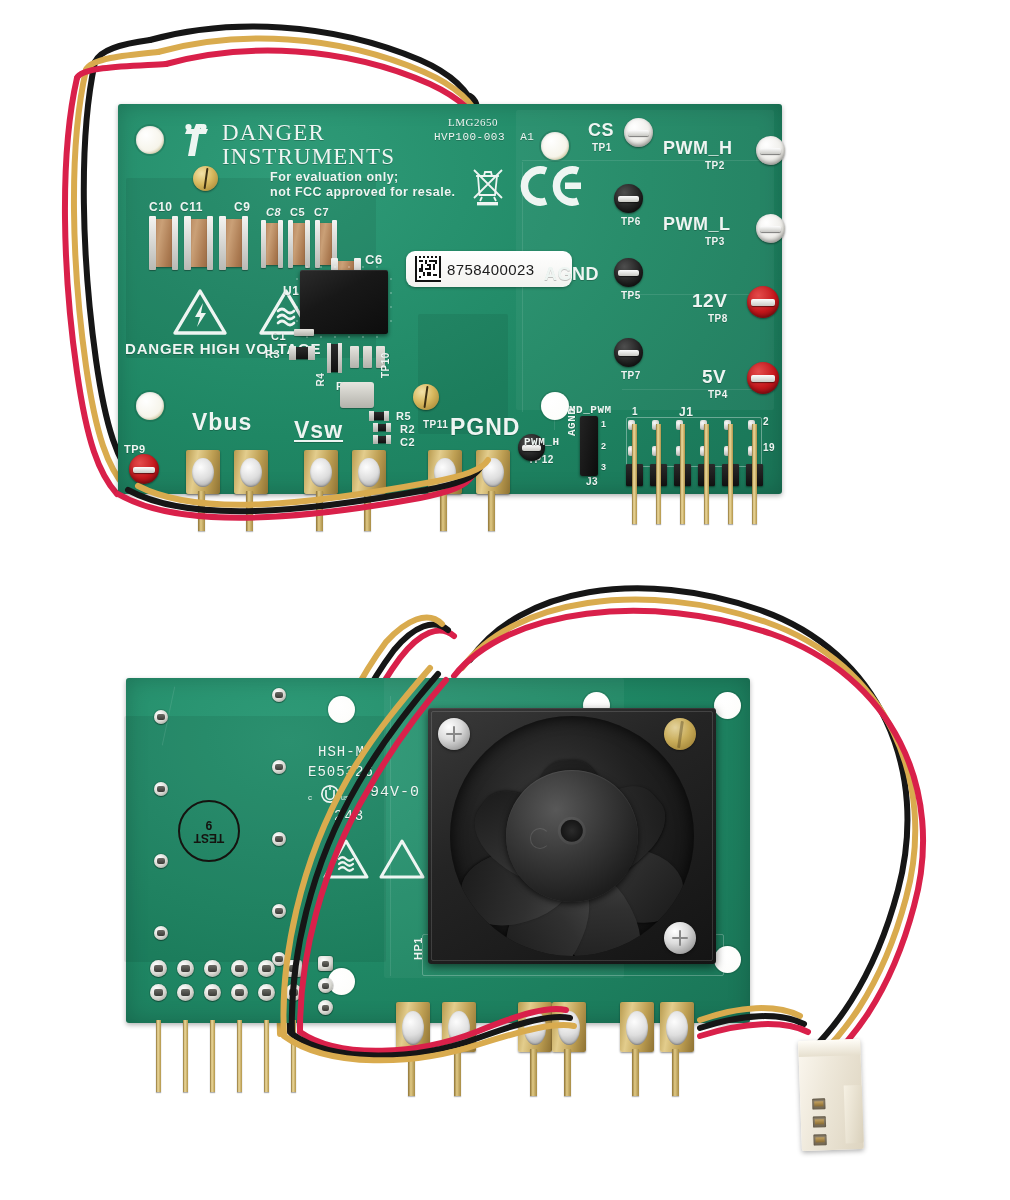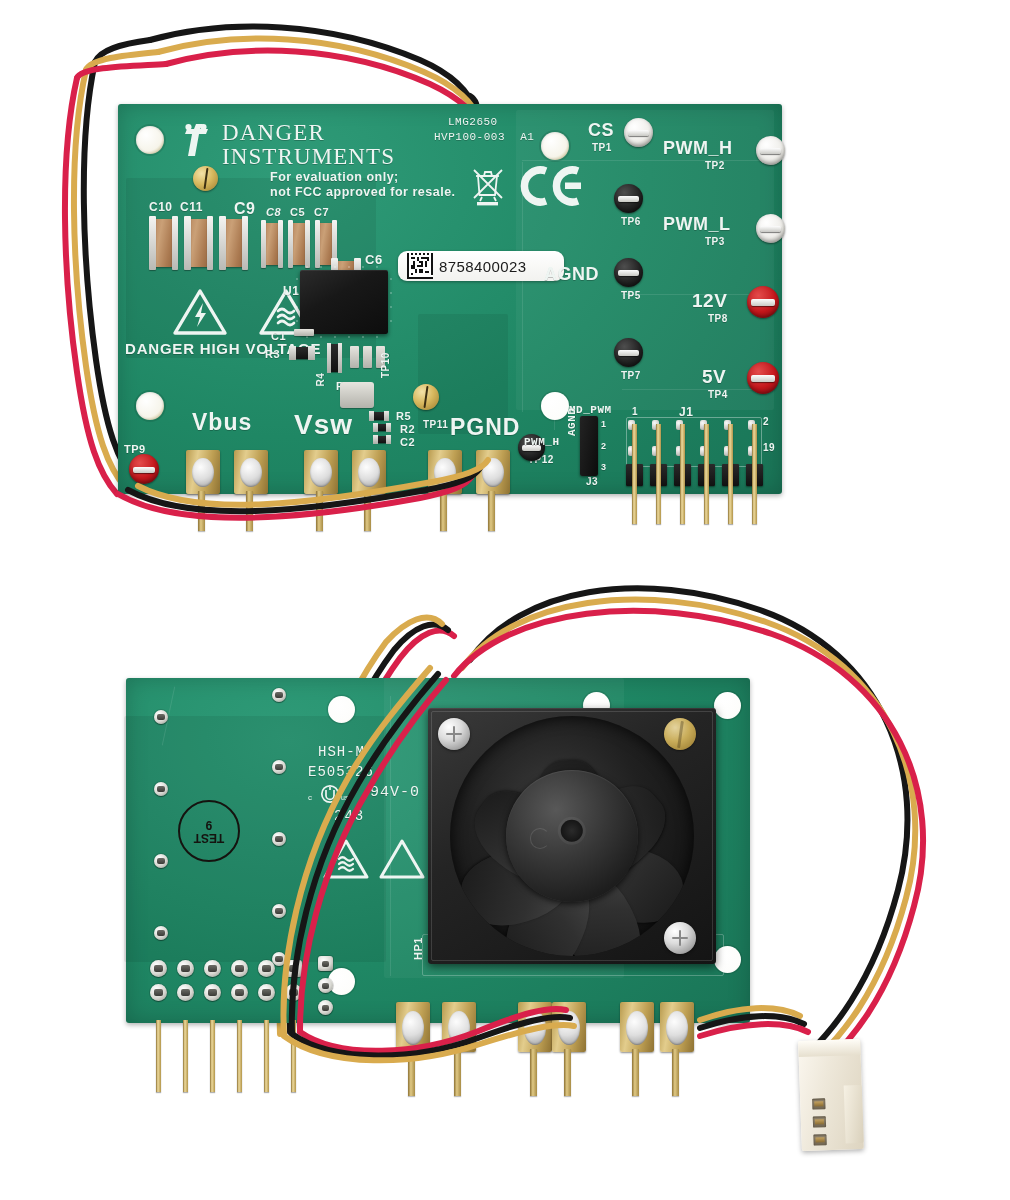--- a/index.html
+++ b/index.html
@@ -312,21 +312,21 @@
     <div class="abs" style="left:58px;top:18px;width:40px;height:36px;">
       <svg width="40" height="36" viewBox="0 0 40 36">
         <path d="M20 2 L27 2 L24 7 L32 7 L30 12 L23 12 L19 34 L12 34 L16 12 L9 12 L11 7 L18 7 Z" fill="#eef5f2"></path>
         <circle cx="12.5" cy="5" r="3.1" fill="#eef5f2"></circle>
         <circle cx="27.5" cy="5" r="3.1" fill="#eef5f2"></circle>
       </svg>
     </div>
     <div class="silk abs" style="left:104px;top:16px;font-size:23px;letter-spacing:1.2px;font-weight:400;font-family:'Liberation Serif',serif;">DANGER</div>
     <div class="silk abs" style="left:104px;top:40px;font-size:23px;letter-spacing:1.1px;font-weight:400;font-family:'Liberation Serif',serif;">INSTRUMENTS</div>
 
-    <div class="silk abs silk-thin" style="left:330px;top:12px;font-size:11px;font-family:Liberation Mono, monospace;">LMG2650</div>
+    <div class="silk abs silk-thin" style="left:330px;top:12px;font-size:11px;font-family:Liberation Serif, serif;">LMG2650</div>
     <div class="silk abs silk-thin" style="left:316px;top:27px;font-size:11px;font-family:'Liberation Mono',monospace;">
       <span>HVP100-003</span>
       <span style="margin-left:8px;">A1</span>
     </div>
 
     <div class="silk abs" style="left:152px;top:66px;font-size:12.5px;">For evaluation only;</div>
     <div class="silk abs" style="left:152px;top:81px;font-size:12.5px;">not FCC approved for resale.</div>
 
     <div class="mark abs" style="left:352px;top:62px;width:36px;height:42px;">
       <svg width="36" height="42" viewBox="0 0 36 42">
@@ -355,21 +355,21 @@
     <div class="hole" style="left:423px;top:28px;width:28px;height:28px;"></div>
     <div class="hole-plain" style="left:423px;top:288px;width:28px;height:28px;"></div>
     <div class="hole" style="left:18px;top:288px;width:28px;height:28px;"></div>
 
     <div class="screw" style="left:75px;top:62px;width:25px;height:25px;">
       <div class="slot"></div>
     </div>
 
     <div class="silk abs" style="left:31px;top:96px;font-size:12px;">C10</div>
     <div class="silk abs" style="left:62px;top:96px;font-size:12px;">C11</div>
-    <div class="silk abs" style="left:116px;top:96px;font-size:16px;">C9</div>
+    <div class="silk abs" style="left:116px;top:96px;font-size:12px;">C9</div>
     <div class="silk abs" style="left:148px;top:102px;font-size:11px;font-style:italic;">C8</div>
     <div class="silk abs" style="left:172px;top:102px;font-size:11px;">C5</div>
     <div class="silk abs" style="left:196px;top:102px;font-size:11px;">C7</div>
     <div class="silk abs" style="left:247px;top:148px;font-size:13px;">C6</div>
 
     <div class="cap" style="left:33px;top:115px;width:25px;height:48px;"></div>
     <div class="cap" style="left:68px;top:115px;width:25px;height:48px;"></div>
     <div class="cap" style="left:103px;top:115px;width:25px;height:48px;"></div>
     <div class="cap" style="left:145px;top:119px;width:18px;height:42px;"></div>
     <div class="cap" style="left:172px;top:119px;width:18px;height:42px;"></div>
@@ -431,21 +431,21 @@
     <div class="pad" style="left:176px;top:225px;width:20px;height:7px;"></div>
     <div class="res" style="left:172px;top:243px;width:24px;height:12px;"></div>
     <div class="res" style="left:210px;top:240px;width:13px;height:28px;"></div>
     <div class="pad" style="left:232px;top:242px;width:9px;height:22px;"></div>
     <div class="pad" style="left:245px;top:242px;width:9px;height:22px;"></div>
     <div class="pad" style="left:258px;top:242px;width:9px;height:22px;"></div>
     <div class="res" style="left:252px;top:308px;width:18px;height:8px;"></div>
     <div class="res" style="left:256px;top:320px;width:16px;height:7px;"></div>
     <div class="res" style="left:256px;top:332px;width:16px;height:7px;"></div>
 
-    <div class="label" style="left:280px;top:147px;width:148px;height:30px;">
+    <div class="label" style="left:288px;top:147px;width:148px;height:36px;">
       <span class="abs" style="position:relative;">
         <svg class="dmx" viewBox="0 0 13 13" shape-rendering="crispEdges">
           <rect width="13" height="13" fill="#fff"></rect>
           <g fill="#111">
             <rect x="0" y="0" width="1" height="13"></rect>
               <rect x="0" y="12" width="13" height="1"></rect>
             <rect x="2" y="0" width="1" height="1"></rect>
               <rect x="4" y="0" width="1" height="1"></rect>
             <rect x="6" y="0" width="1" height="1"></rect>
               <rect x="8" y="0" width="1" height="1"></rect>
@@ -528,21 +528,21 @@
     <div class="screw" style="left:295px;top:280px;width:26px;height:26px;">
         <div class="slot"></div>
       </div>
 
     <div class="silk abs" style="left:410px;top:350px;font-size:10px;">TP12</div>
     <div class="tp tp-black" style="left:400px;top:330px;width:27px;height:27px;">
         <div class="slot"></div>
       </div>
 
     <div class="silk abs" style="left:74px;top:305px;font-size:23px;letter-spacing:1px;">Vbus</div>
-    <div class="silk abs" style="left:176px;top:305px;font-size:28px;letter-spacing:1px;">Vsw</div>
+    <div class="silk abs" style="left:176px;top:313px;font-size:23px;letter-spacing:1px;text-decoration:underline;">Vsw</div>
     <div class="silk abs" style="left:332px;top:310px;font-size:23px;letter-spacing:1px;">PGND</div>
 
     <div class="silk abs" style="left:451px;top:300px;font-size:11px;font-family:'Liberation Mono',monospace;">MD_PWM</div>
     <div class="silk abs" style="left:406px;top:332px;font-size:11px;font-family:'Liberation Mono',monospace;">PWM_H</div>
     <div class="silk abs" style="left:448px;top:332px;font-size:11px;font-family:'Liberation Mono',monospace;transform:rotate(-90deg);transform-origin:left top;">AGND</div>
     <div class="silk abs" style="left:468px;top:372px;font-size:10px;">J3</div>
     <div class="shunt" style="left:462px;top:312px;width:18px;height:60px;"></div>
     <div class="silk abs" style="left:483px;top:315px;font-size:9px;">1</div>
     <div class="silk abs" style="left:483px;top:337px;font-size:9px;">2</div>
     <div class="silk abs" style="left:483px;top:358px;font-size:9px;">3</div>

